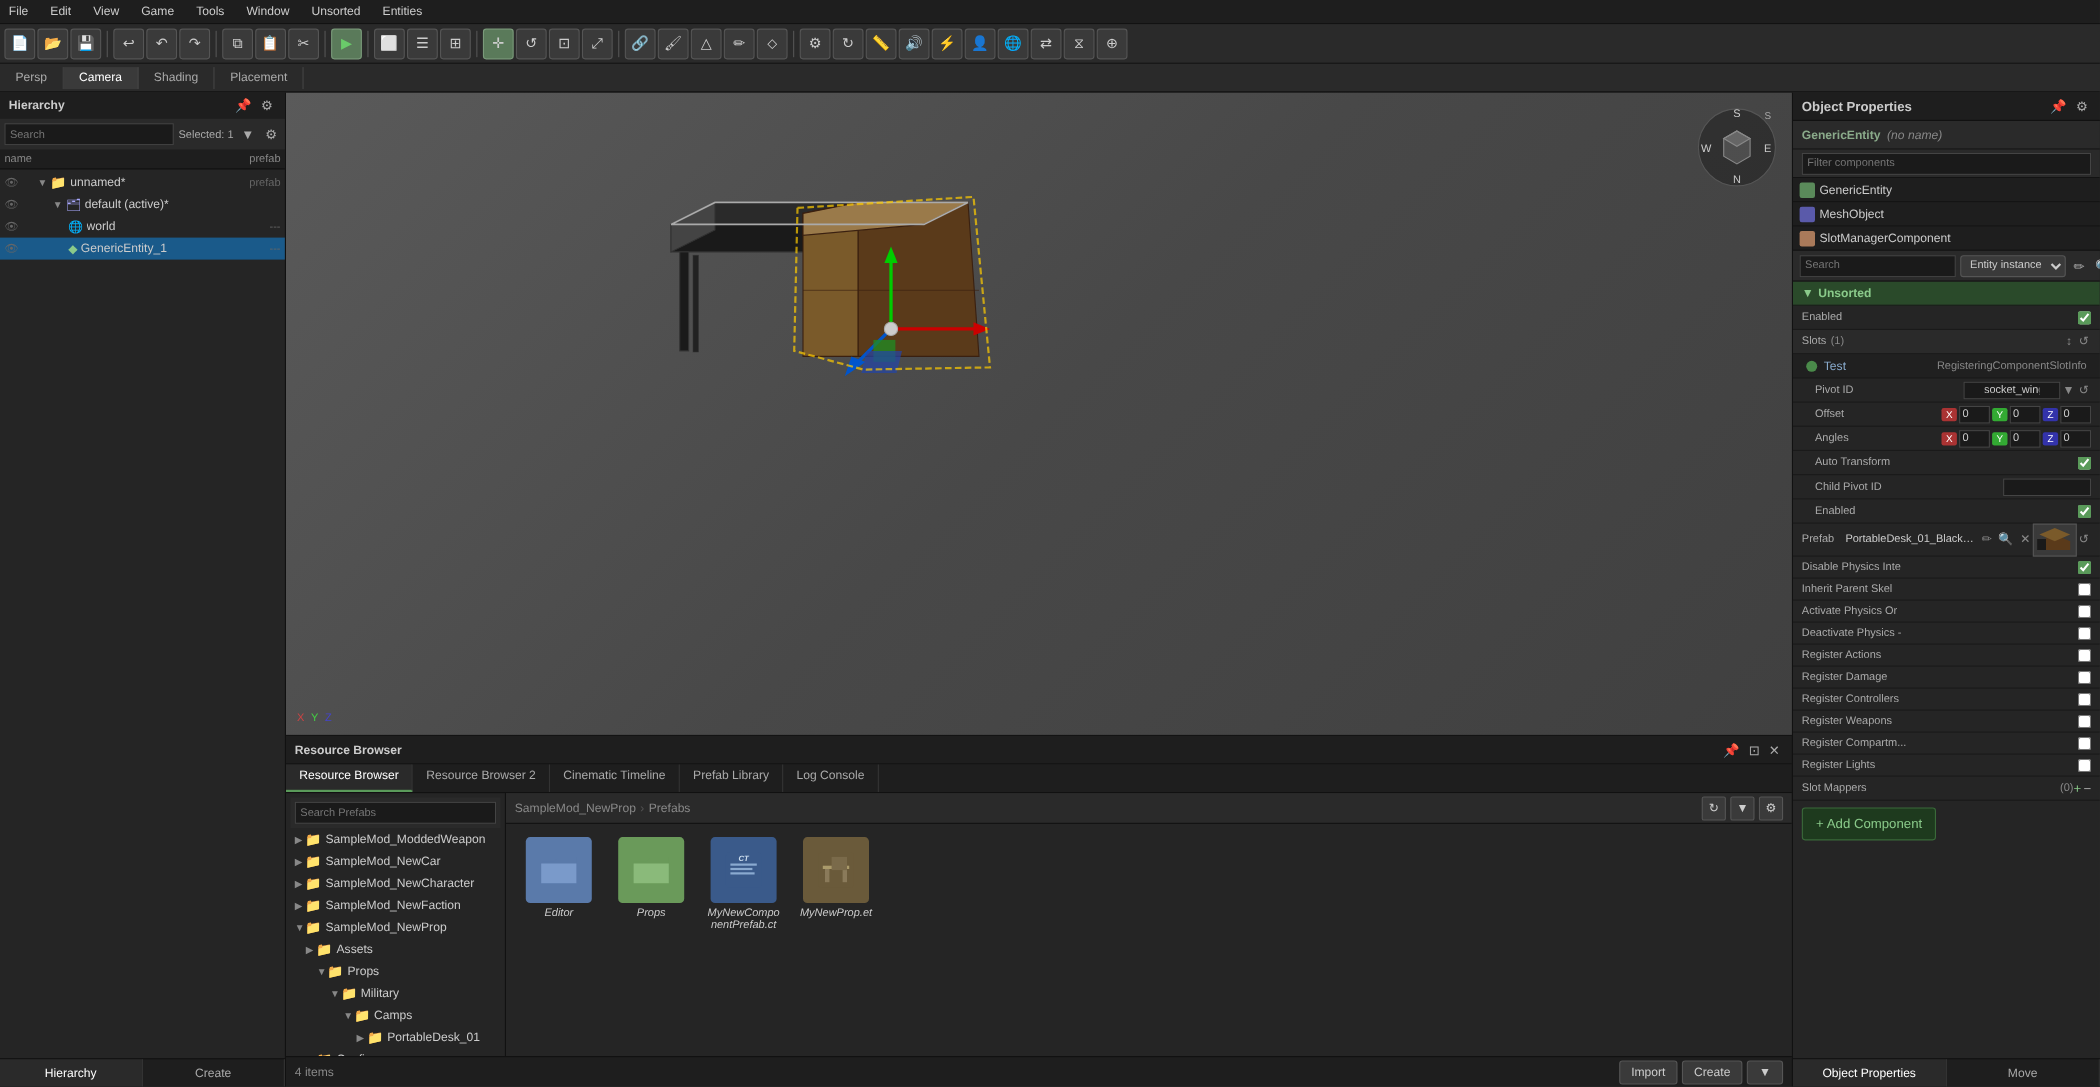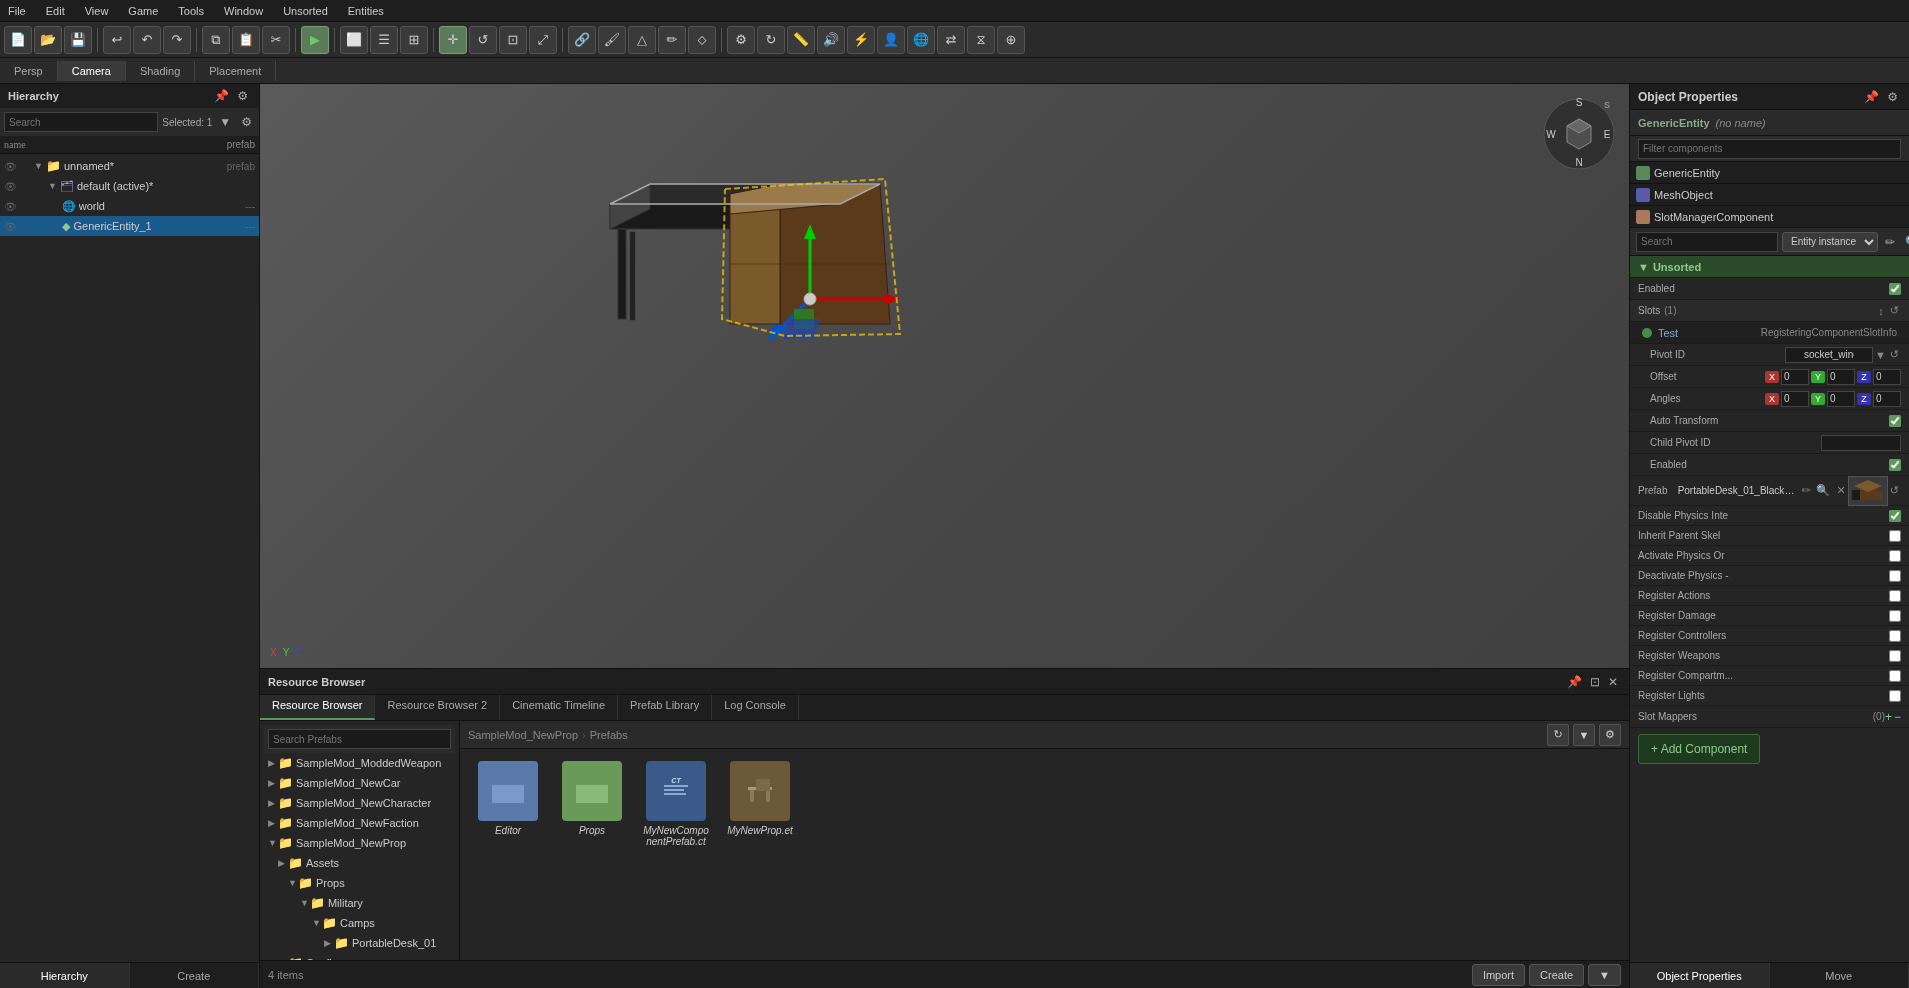--- a/index.html
+++ b/index.html
@@ -210,21 +210,21 @@
       </div>
     </div>
     <div class="panel-search">
       <input type="text" style="flex: 1 1 0%; background: rgb(26, 26, 26); border: 1px solid rgb(68, 68, 68); color: rgb(204, 204, 204); font-size: 10px; padding: 2px 4px; height: 20px;" placeholder="Search">
       <span class="selected-info">Selected: 1</span>
       <button class="icon-btn">▼</button>
       <button class="icon-btn">⚙</button>
     </div>
 
     <div style="display:flex;padding:1px 4px;background:#1e1e1e;border-bottom:1px solid #111;height:18px;align-items:center;">
-      <span style="font-size:10px;color:#888;flex:1;font-family:Liberation Serif, serif;">name</span>
+      <span style="font-size:10px;color:#888;flex:1;">name</span>
       <span style="font-size:10px;color:#888;width:50px;text-align:right;">prefab</span>
     </div>
     <div class="hierarchy-tree">
 
       <div class="tree-item">
         <span class="eye-icon">👁</span>
         <span class="tree-indent"></span>
         <span class="tree-arrow">▼</span>
         <span style="color:#c8a040;margin-right:3px;font-size:12px;">📁</span>
         <span class="tree-label">unnamed*</span>

